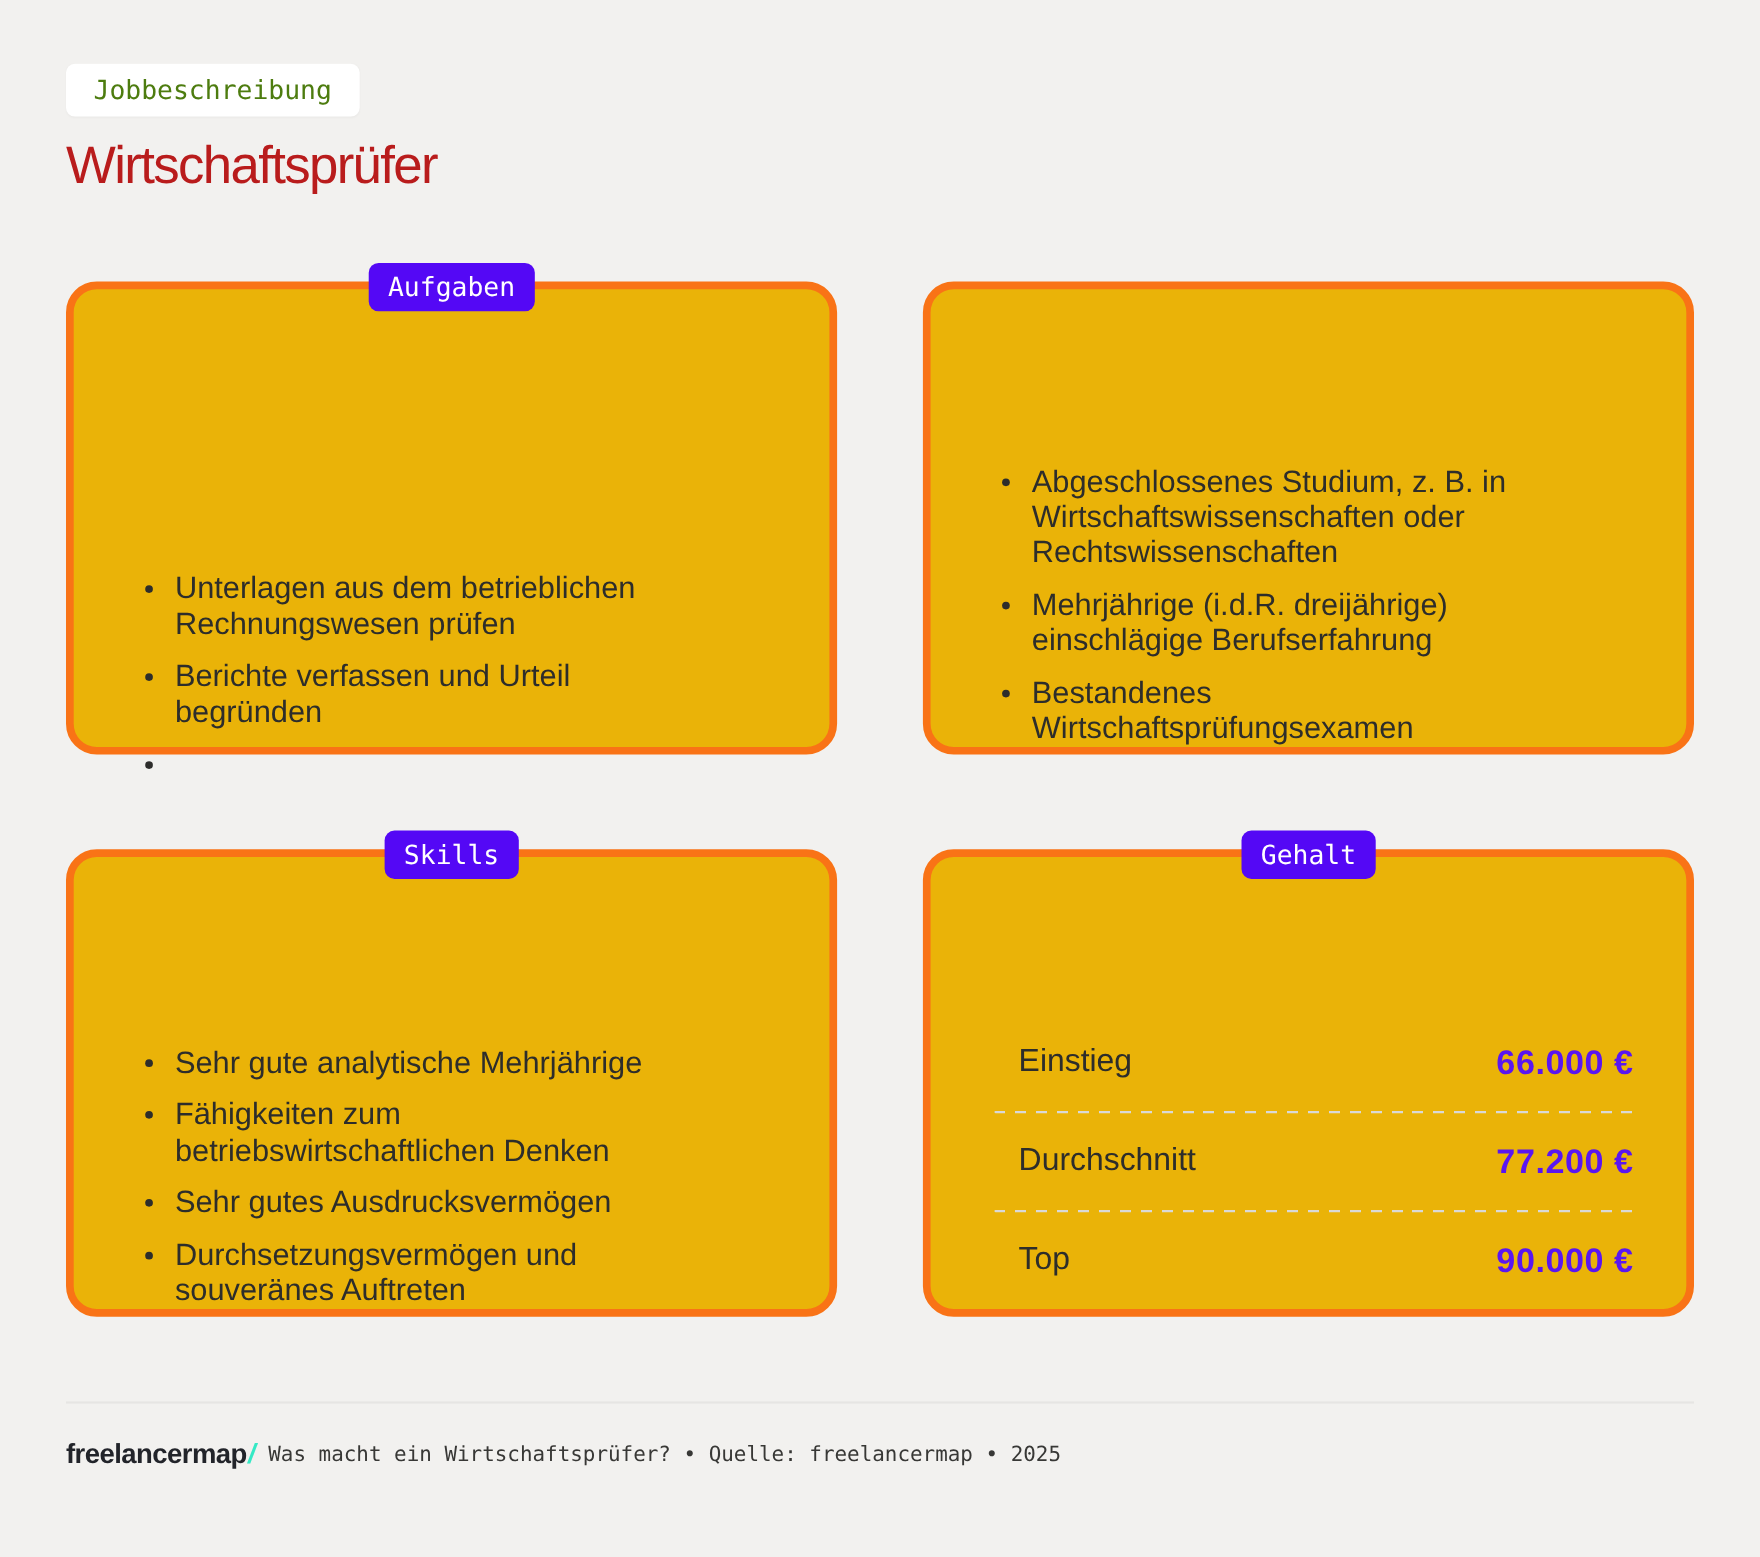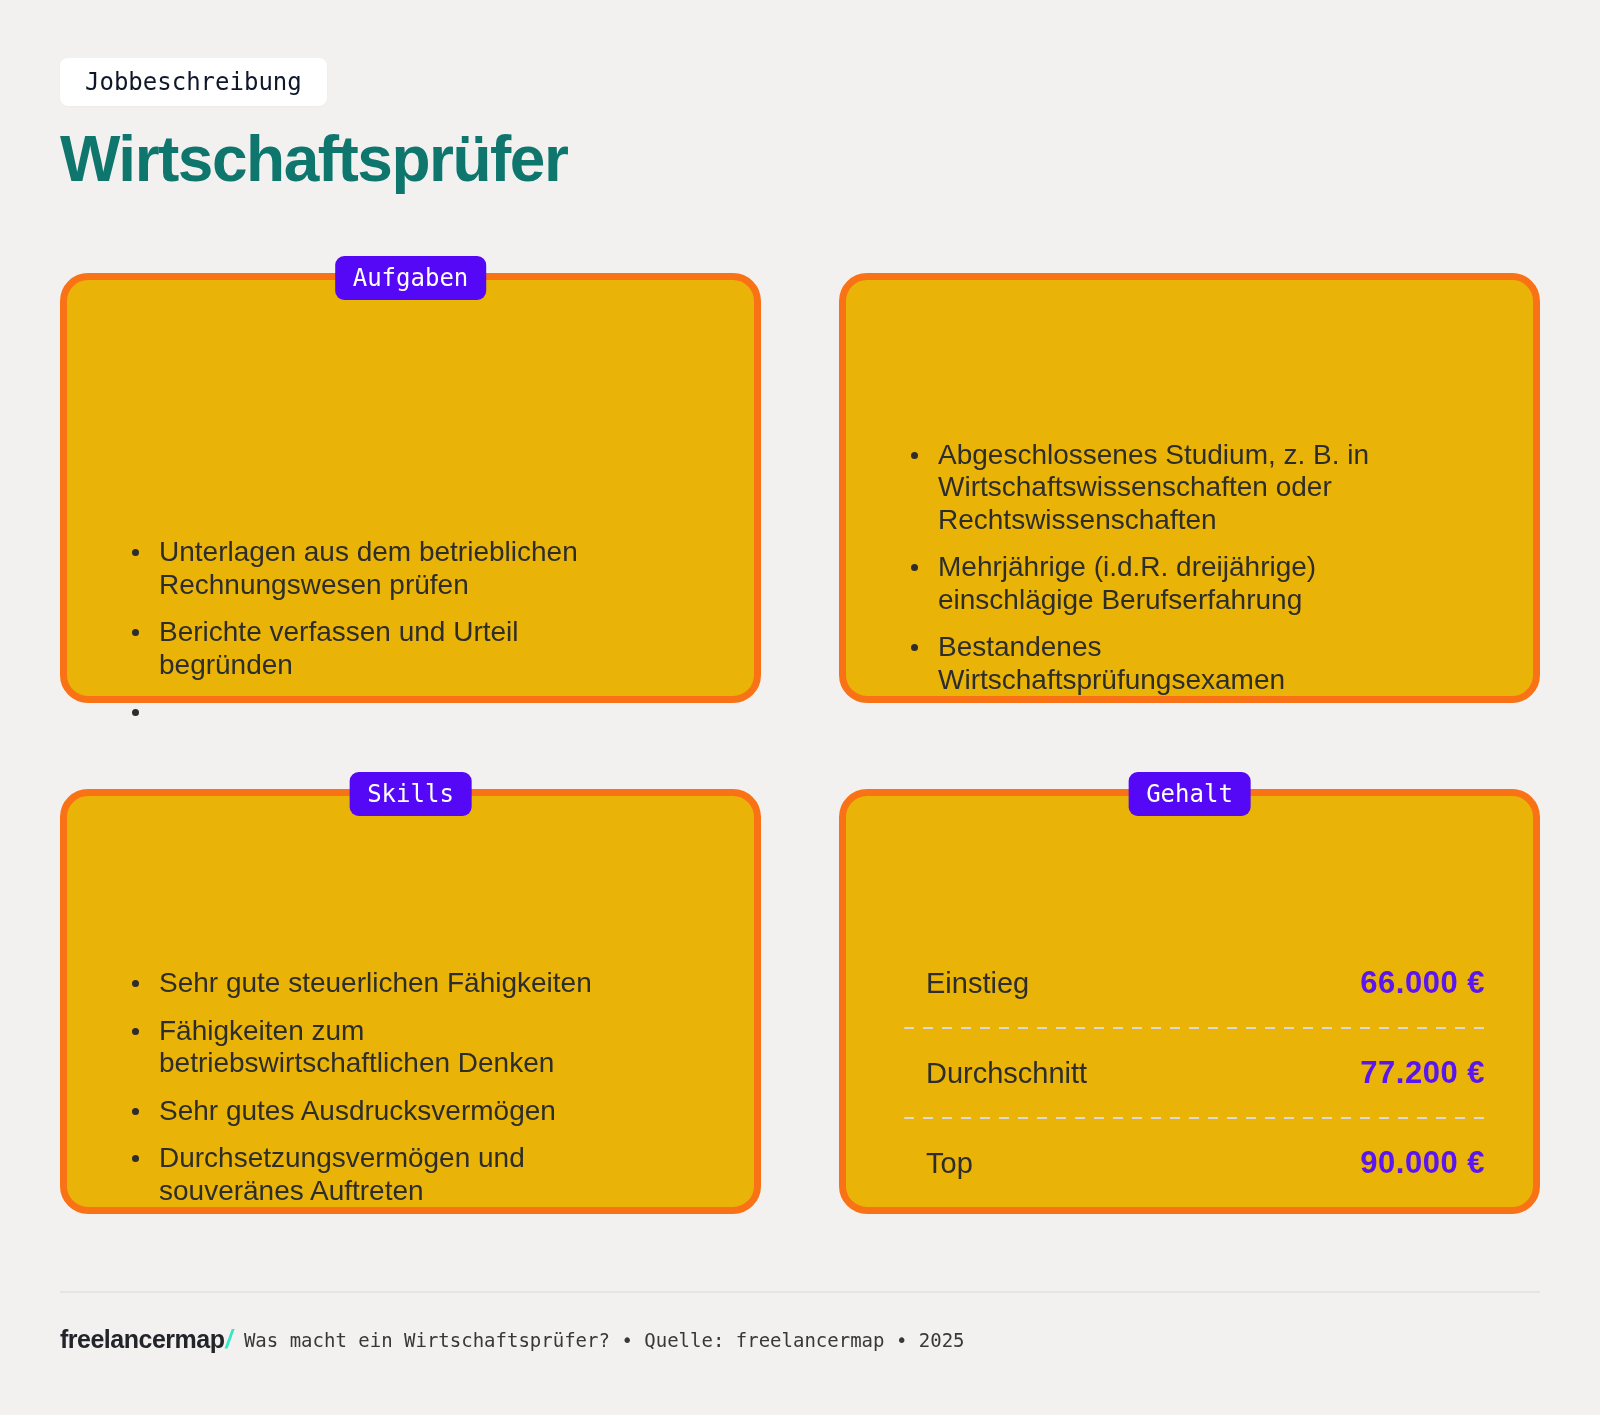--- a/index.html
+++ b/index.html
@@ -17,30 +17,30 @@
 
   
   .top-badge {
     display: inline-block;
     background: #FFFFFF;
     border-radius: 8px;
     padding: 12px 25px;
     font-family: "DejaVu Sans Mono", monospace;
     font-size: 24px;
     line-height: 1;
-    color: #0f172a;
+    color: #4d7c0f;
     box-shadow: 0 1px 2px rgba(0,0,0,0.03);
   }
   h1.page-title {
     margin-top: 19px;
-    font-size: 64px;
+    font-size: 48px;
     line-height: 1.08;
-    font-weight: 700;
+    font-weight: 400;
     letter-spacing: -1.5px;
-    color: #0f766e;
+    color: #b91c1c;
   }
 
   
   .grid {
     margin-top: 79px;
     display: grid;
     grid-template-columns: 1fr 1fr;
     grid-template-rows: 430px 425px;
     column-gap: 78px;
     row-gap: 86px;
@@ -180,21 +180,21 @@
         <li><span class="dot"></span><span class="bullet-text">Mehrjährige (i.d.R. dreijährige)
 einschlägige Berufserfahrung</span></li>
         <li><span class="dot"></span><span class="bullet-text">Bestandenes
 Wirtschaftsprüfungsexamen</span></li>
       </ul>
     </div>
 
     <div class="card">
       <span class="card-badge">Skills</span>
       <ul class="bullets">
-        <li><span class="dot"></span><span class="bullet-text">Sehr gute steuerlichen Fähigkeiten</span></li>
+        <li><span class="dot"></span><span class="bullet-text">Sehr gute analytische Mehrjährige</span></li>
         <li><span class="dot"></span><span class="bullet-text">Fähigkeiten zum
 betriebswirtschaftlichen Denken</span></li>
         <li><span class="dot"></span><span class="bullet-text">Sehr gutes Ausdrucksvermögen</span></li>
         <li><span class="dot"></span><span class="bullet-text">Durchsetzungsvermögen und
 souveränes Auftreten</span></li>
       </ul>
     </div>
 
     <div class="card">
       <span class="card-badge">Gehalt</span>

